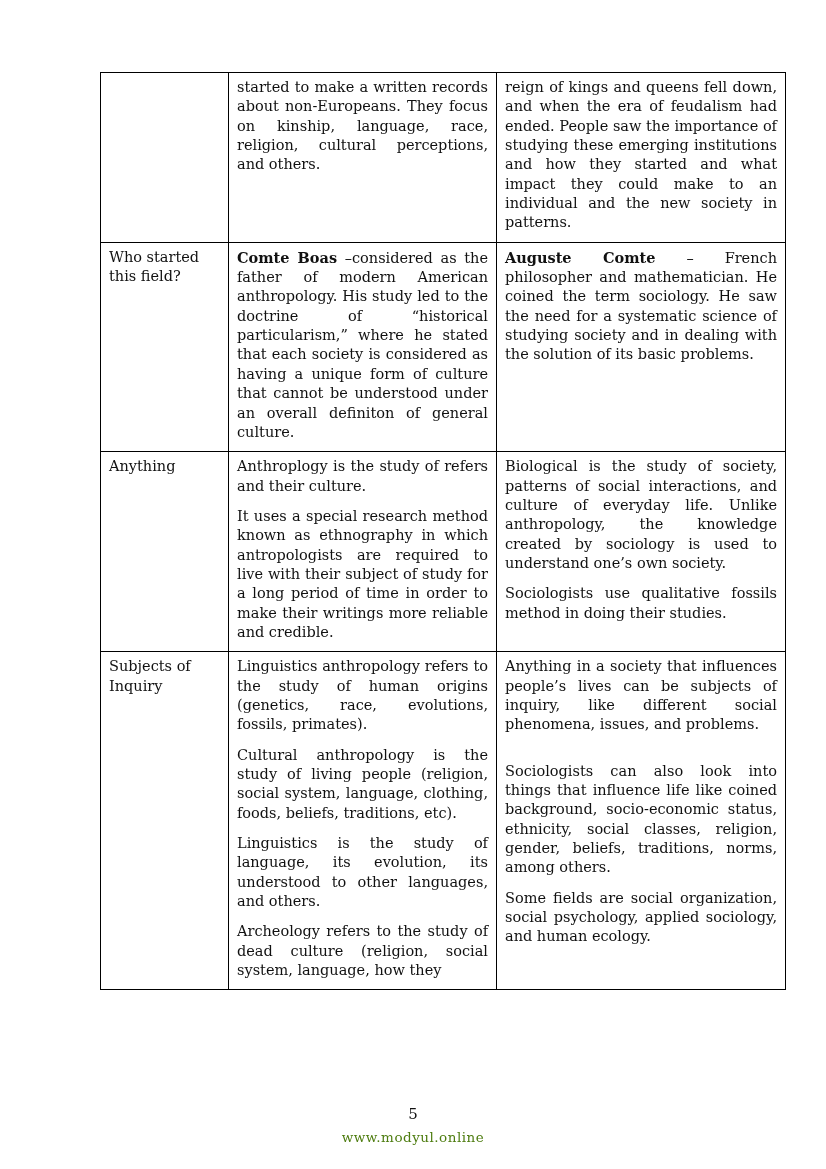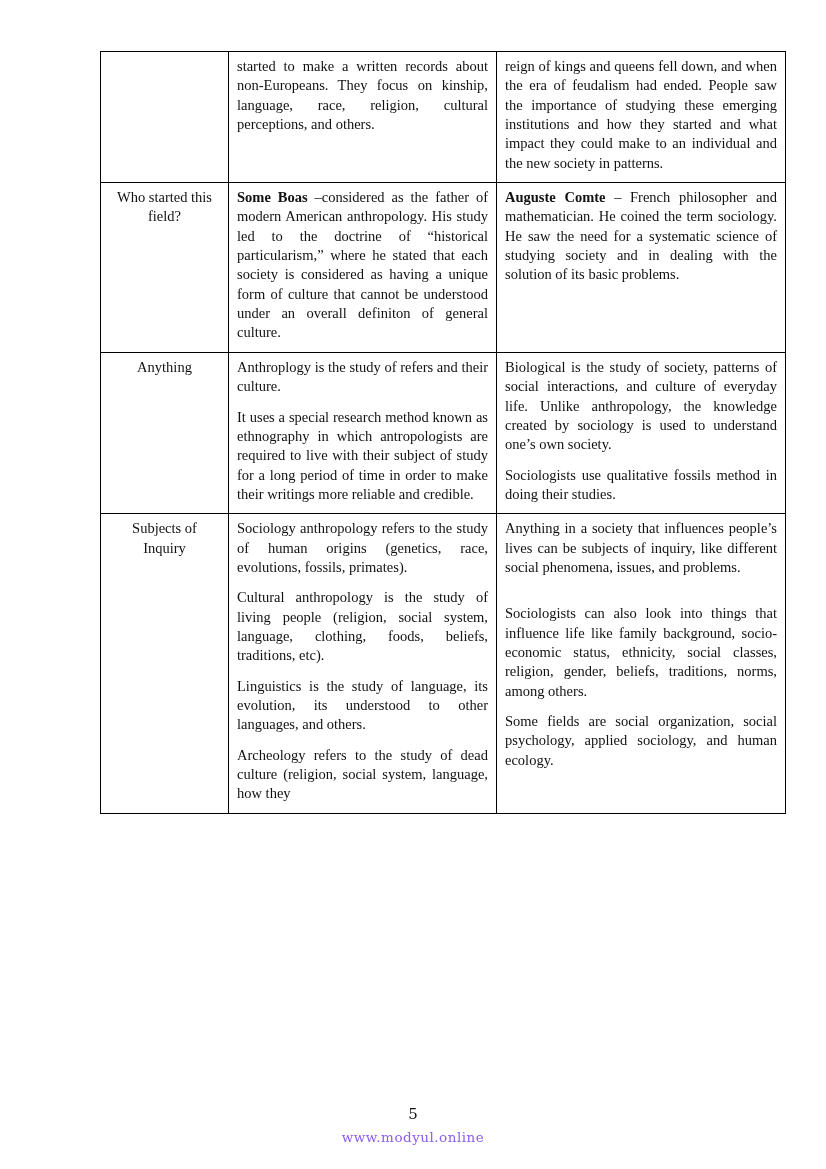--- a/index.html
+++ b/index.html
@@ -9,39 +9,38 @@
   }
   body {
     width: 826px;
     height: 1169px;
     position: relative;
     font-family: "DejaVu Serif", "Liberation Serif", serif;
     color: #111111;
     overflow: hidden;
   }
   .page-content {
-    padding-top: 51px;
-    font-family: Liberation Serif, serif;
+    padding-top: 72px;
   }
   table.comparison {
     border-collapse: collapse;
     table-layout: fixed;
     margin-left: 100px;
     width: 634px;
     font-size: 14.5px;
     line-height: 1.335;
   }
   table.comparison td {
     border: 1px solid #000000;
     vertical-align: top;
     padding: 5px 8px 9px 8px;
   }
   td.label-cell {
     width: 111px;
-    text-align: center;
+    text-align: left;
     padding-top: 7px;
   }
   td.body-cell {
     text-align: justify;
   }
   td.col-anthro { width: 251px; }
   td.col-socio  { width: 272px; }
   .para {
     margin: 0 0 11px 0;
   }
@@ -62,21 +61,21 @@
     text-align: center;
   }
   .page-number {
     font-size: 15px;
     color: #111111;
     margin-bottom: 6px;
   }
   .watermark {
     font-size: 13.5px;
     letter-spacing: 0.5px;
-    color: #8b5cf6;
+    color: #4d7c0f;
     font-family: "DejaVu Serif", "Liberation Serif", serif;
   }
 </style>
 </head>
 <body>
 
 <div class="page-content">
   <table class="comparison">
     <tbody>
         <tr>
@@ -84,49 +83,49 @@
           <td class="body-cell col-anthro">
             <div class="para">started to make a written records about non-Europeans. They focus on kinship, language, race, religion, cultural perceptions, and others.</div>
           </td>
           <td class="body-cell col-socio">
             <div class="para">reign of kings and queens fell down, and when the era of feudalism had ended. People saw the importance of studying these emerging institutions and how they started and what impact they could make to an individual and the new society in patterns.</div>
           </td>
         </tr>
         <tr>
           <td class="label-cell">Who started this field?</td>
           <td class="body-cell col-anthro">
-            <div class="para"><b>Some Boas</b> –considered as the father of modern American anthropology. His study led to the doctrine of “historical particularism,” where he stated that each society is considered as having a unique form of culture that cannot be understood under an overall definiton of general culture.</div>
+            <div class="para"><b>Comte Boas</b> –considered as the father of modern American anthropology. His study led to the doctrine of “historical particularism,” where he stated that each society is considered as having a unique form of culture that cannot be understood under an overall definiton of general culture.</div>
           </td>
           <td class="body-cell col-socio">
             <div class="para"><b>Auguste Comte</b> – French philosopher and mathematician. He coined the term sociology. He saw the need for a systematic science of studying society and in dealing with the solution of its basic problems.</div>
           </td>
         </tr>
         <tr>
           <td class="label-cell">Anything</td>
           <td class="body-cell col-anthro">
             <div class="para">Anthroplogy is the study of refers and their culture.</div>
             <div class="para">It uses a special research method known as ethnography in which antropologists are required to live with their subject of study for a long period of time in order to make their writings more reliable and credible.</div>
           </td>
           <td class="body-cell col-socio">
             <div class="para">Biological is the study of society, patterns of social interactions, and culture of everyday life. Unlike anthropology, the knowledge created by sociology is used to understand one’s own society.</div>
             <div class="para">Sociologists use qualitative fossils method in doing their studies.</div>
           </td>
         </tr>
         <tr>
           <td class="label-cell">Subjects of Inquiry</td>
           <td class="body-cell col-anthro">
-            <div class="para">Sociology anthropology refers to the study of human origins (genetics, race, evolutions, fossils, primates).</div>
+            <div class="para">Linguistics anthropology refers to the study of human origins (genetics, race, evolutions, fossils, primates).</div>
             <div class="para">Cultural anthropology is the study of living people (religion, social system, language, clothing, foods, beliefs, traditions, etc).</div>
             <div class="para">Linguistics is the study of language, its evolution, its understood to other languages, and others.</div>
             <div class="para">Archeology refers to the study of dead culture (religion, social system, language, how they</div>
           </td>
           <td class="body-cell col-socio">
             <div class="para">Anything in a society that influences people’s lives can be subjects of inquiry, like different social phenomena, issues, and problems.</div>
             <div class="spacer"></div>
-            <div class="para">Sociologists can also look into things that influence life like family background, socio-economic status, ethnicity, social classes, religion, gender, beliefs, traditions, norms, among others.</div>
+            <div class="para">Sociologists can also look into things that influence life like coined background, socio-economic status, ethnicity, social classes, religion, gender, beliefs, traditions, norms, among others.</div>
             <div class="para">Some fields are social organization, social psychology, applied sociology, and human ecology.</div>
           </td>
         </tr>
       </tbody>
   </table>
 </div>
 
 <div class="footer">
   <div class="page-number">5</div>
   <div class="watermark">www.modyul.online</div>

